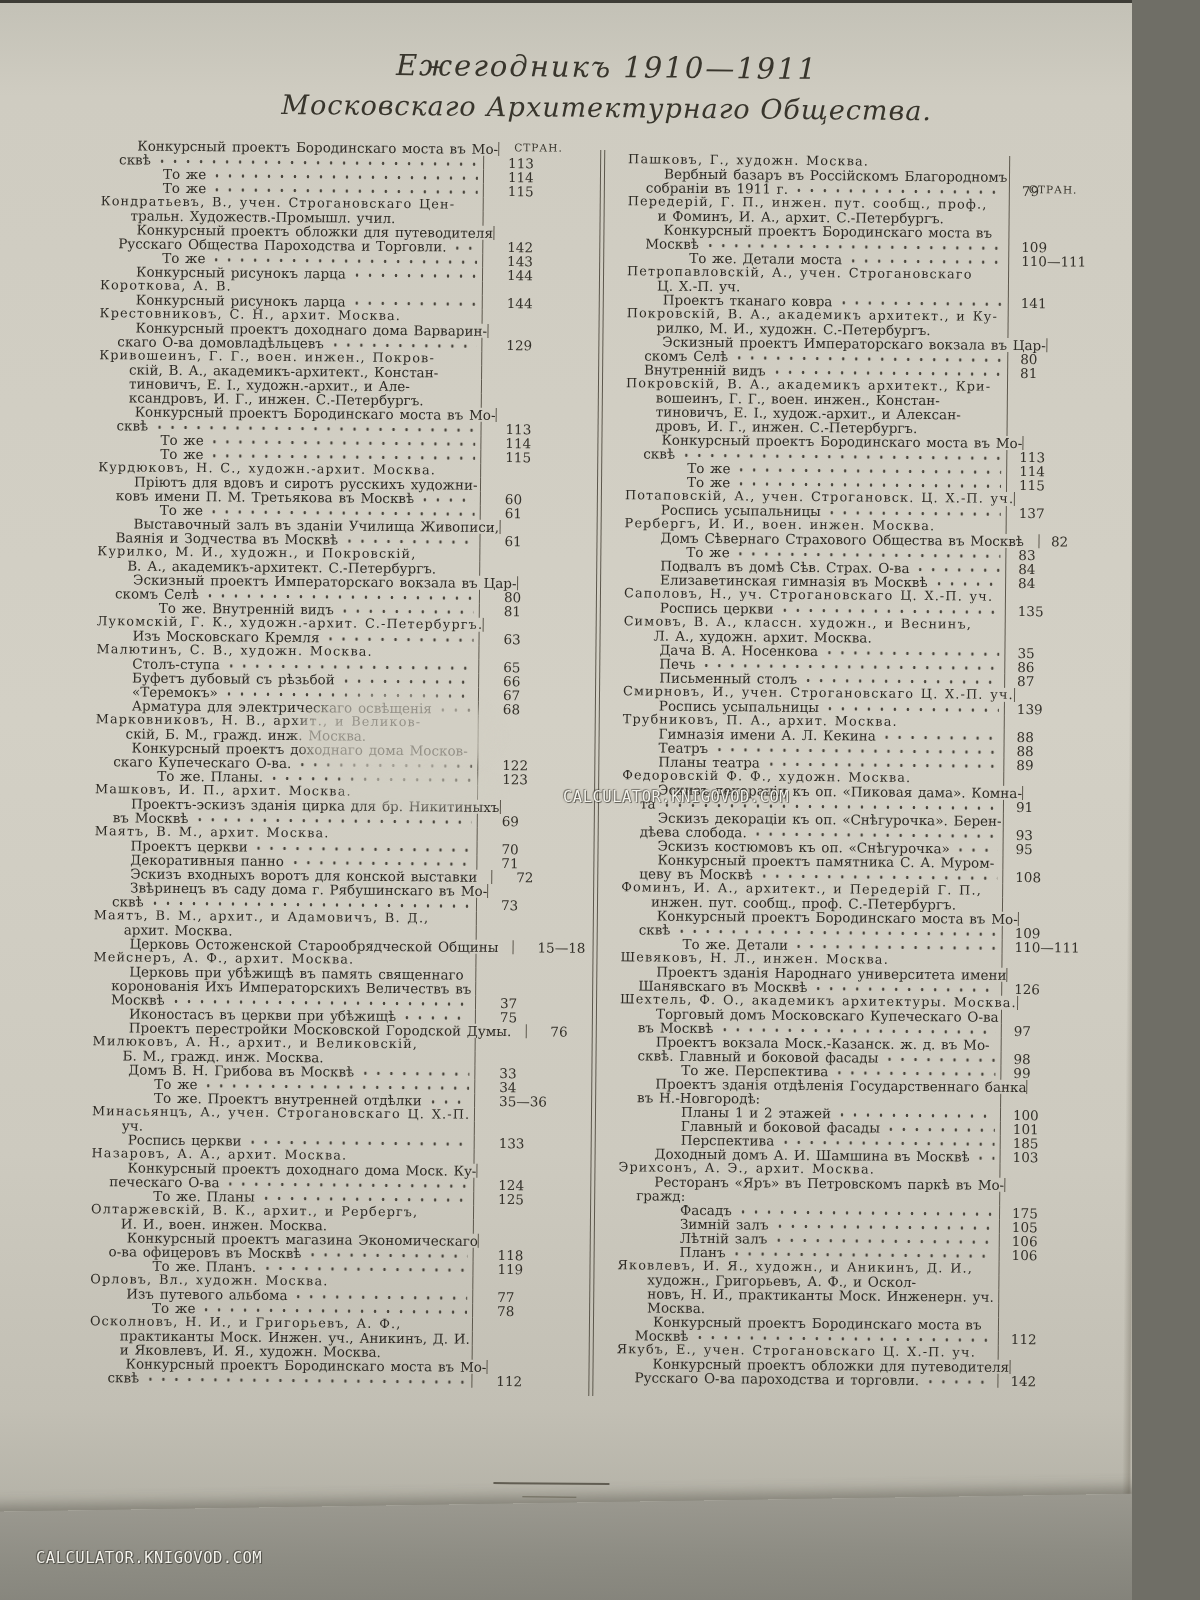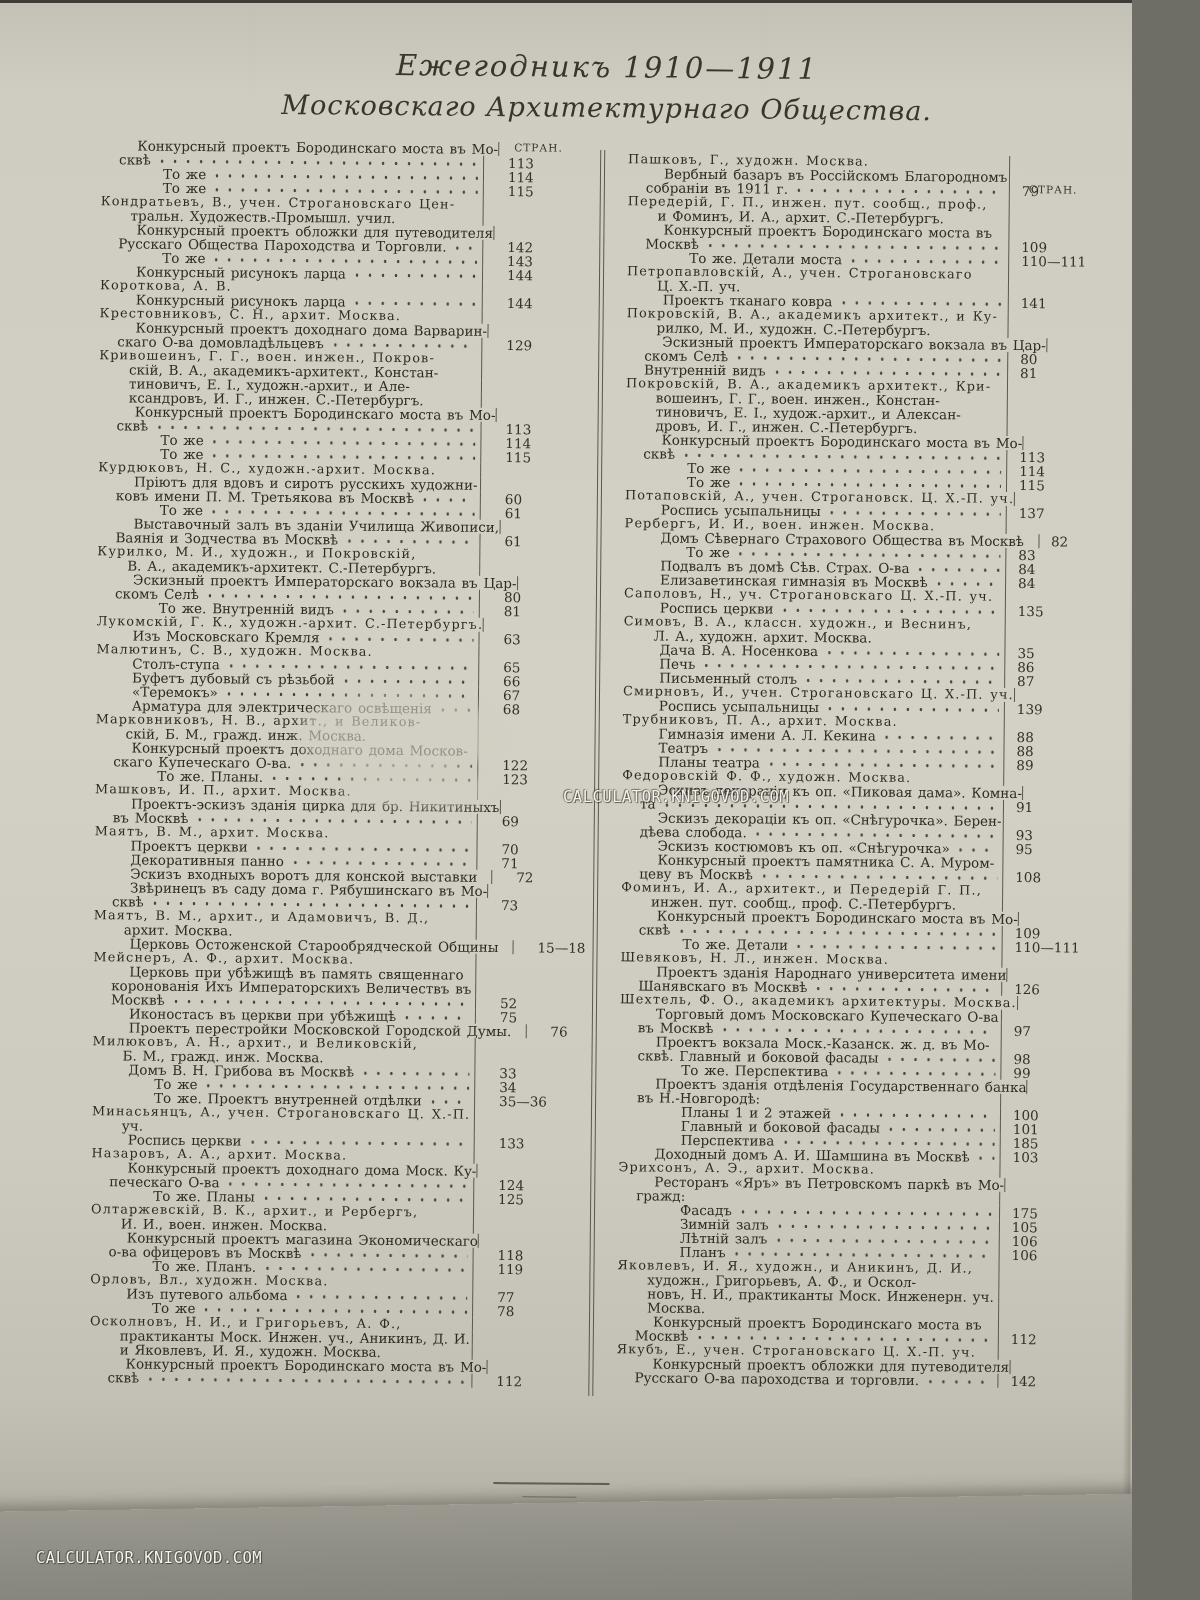--- a/index.html
+++ b/index.html
@@ -380,21 +380,21 @@
           <span class="pg"></span>
         </div>
         <div class="row lv-c">
           <span class="t">коронованія Ихъ Императорскихъ Величествъ въ</span>
           <span class="fill"></span>
           <span class="pg"></span>
         </div>
         <div class="row lv-c">
           <span class="t">Москвѣ</span>
           <span class="dl"></span>
-          <span class="pg">52</span>
+          <span class="pg">37</span>
         </div>
         <div class="row lv-w">
           <span class="t">Иконостасъ въ церкви при убѣжищѣ</span>
           <span class="dl"></span>
           <span class="pg">75</span>
         </div>
         <div class="row lv-w">
           <span class="t">Проектъ перестройки Московской Городской Думы.</span>
           <span class="dl"></span>
           <span class="pg">76</span>

